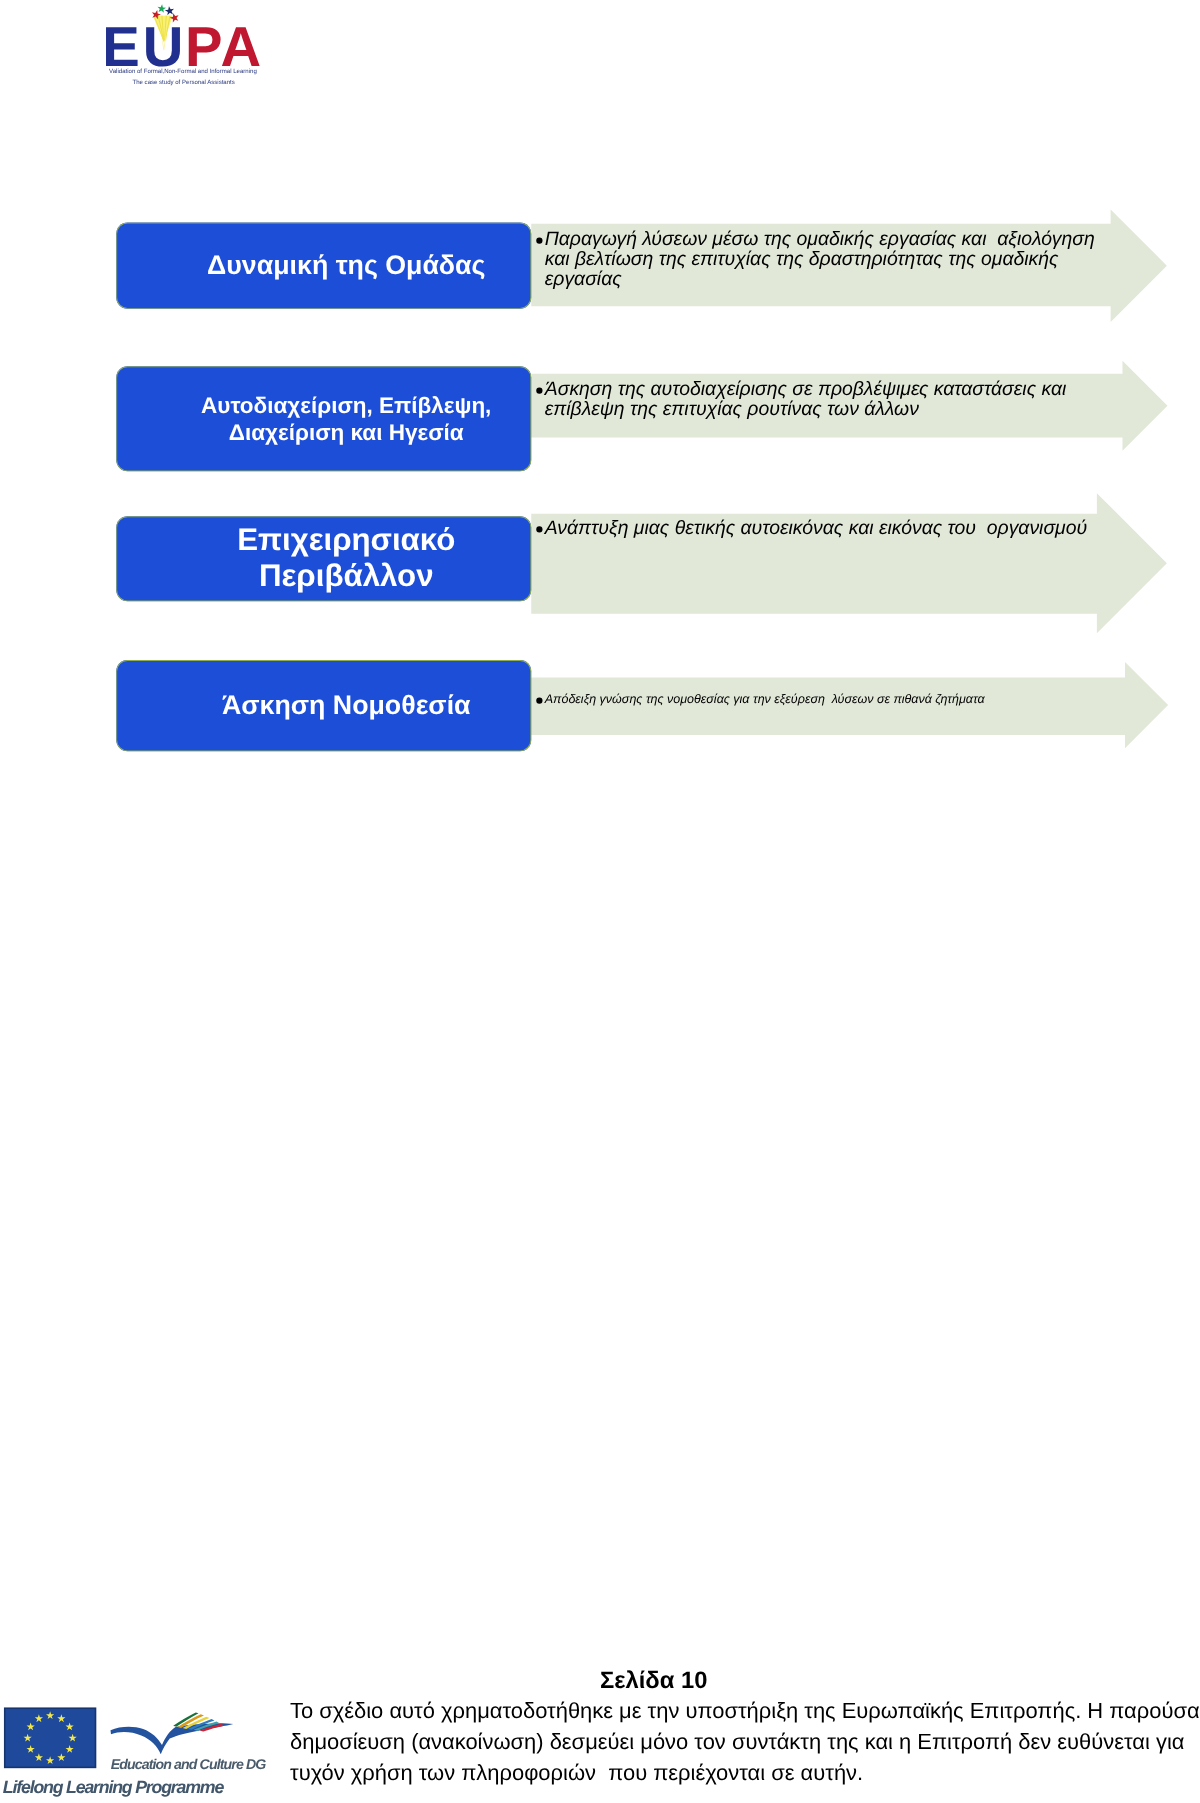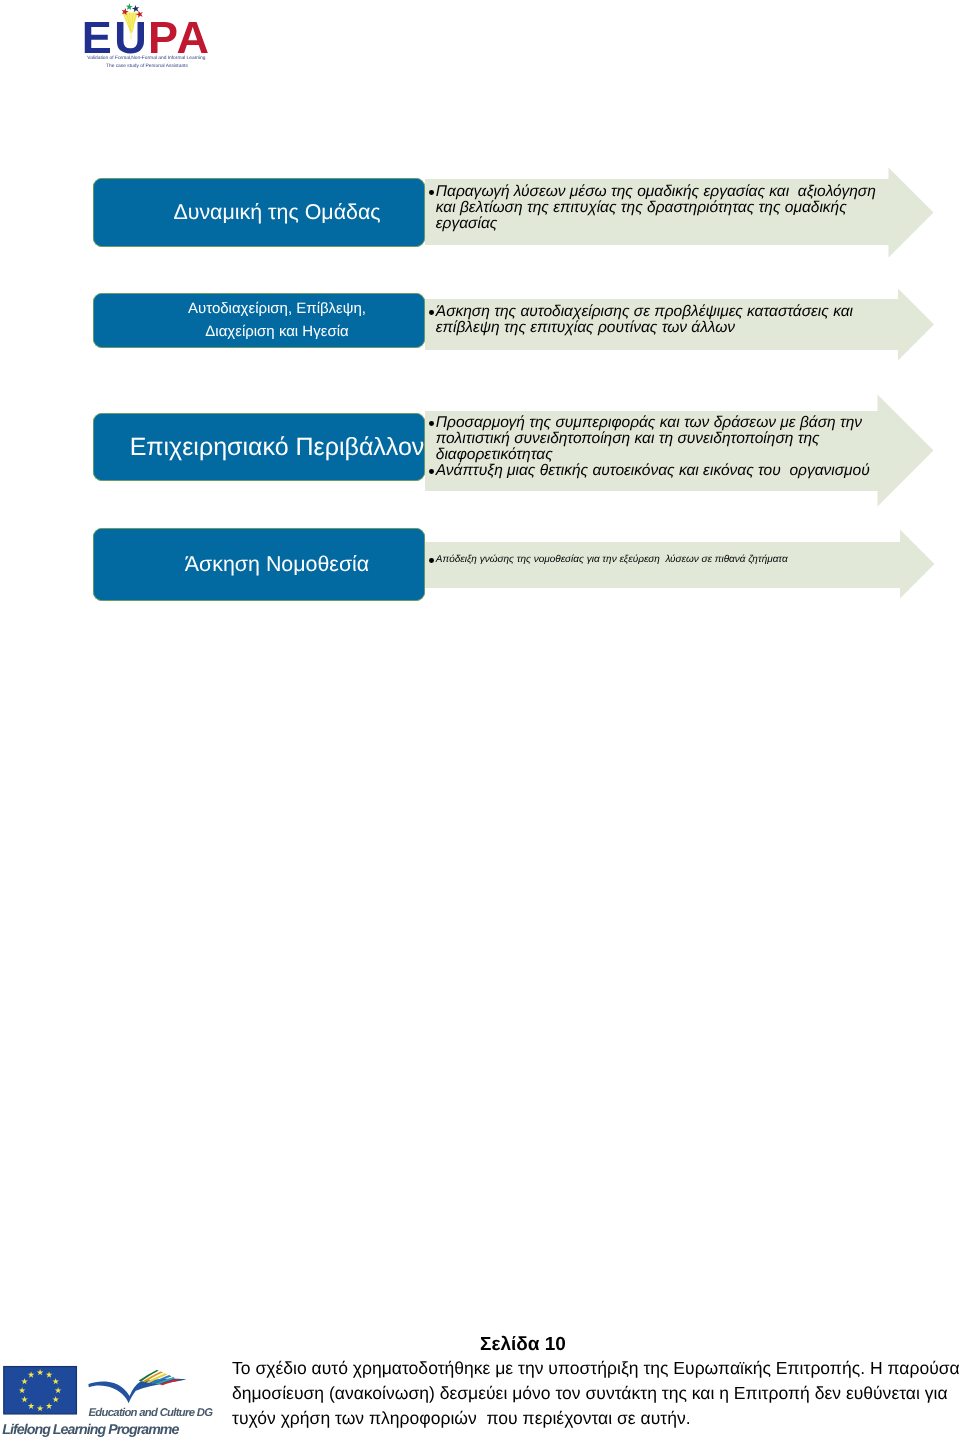--- a/index.html
+++ b/index.html
@@ -6,23 +6,23 @@
   html,body{margin:0;padding:0;background:#fff;}
   body{width:960px;height:1442px;position:relative;overflow:hidden;
        font-family:"Liberation Sans",sans-serif;-webkit-font-smoothing:antialiased;text-rendering:geometricPrecision;}
 
   
   #eupa-logo{position:absolute;left:84px;top:0px;width:150px;height:76px;}
 
   
   #diagram{position:absolute;left:0;top:0;width:960px;height:700px;}
   .arrow-svg{position:absolute;left:0;top:0;width:960px;height:700px;}
-  .gbox{position:absolute;box-sizing:border-box;color:#ffffff;background:#0369a1;border-radius:9px;box-shadow:inset 0 0 0 0.7px #8FAD4E;
+  .gbox{position:absolute;box-sizing:border-box;color:#ffffff;background:#1d4ed8;border-radius:9px;box-shadow:inset 0 0 0 0.7px #8FAD4E;
         display:flex;align-items:center;justify-content:center;text-align:center;
-        font-family:"Liberation Sans",sans-serif;font-weight:400;white-space:pre-line;padding-left:36px;}
+        font-family:"Liberation Sans",sans-serif;font-weight:700;white-space:pre-line;padding-left:36px;}
   .btext{position:absolute;color:#000000;font-family:"Liberation Sans",sans-serif;}
   .btext ul{margin:0;padding:0;list-style:none;font-style:italic;}
   .btext li{position:relative;padding-left:7px;white-space:pre-wrap;}
   .btext li:before{content:"";position:absolute;left:0.6px;top:6px;width:4.8px;height:4.8px;border-radius:50%;background:#000;}
 
   
   #footer{position:absolute;left:0;top:0;width:960px;height:1442px;}
   #page-label{position:absolute;left:480px;top:1334px;width:84px;white-space:nowrap;
               font-family:"Liberation Sans",sans-serif;font-size:19px;font-weight:bold;color:#000;}
   #disclaimer{position:absolute;left:232px;top:1356px;width:740px;
@@ -69,36 +69,35 @@
 
 <div class="gbox" style="left:93px;top:178px;width:332px;height:69px;font-size:21.4px;">
   <span>Δυναμική της Ομάδας</span>
 </div>
 <div class="btext" style="left:428.8px;top:184px;width:455px;font-size:15.52px;line-height:16.0px;">
   <ul>
     <li>Παραγωγή λύσεων μέσω της ομαδικής εργασίας και  αξιολόγηση και βελτίωση της επιτυχίας της δραστηριότητας της ομαδικής εργασίας</li>
   </ul>
 </div>
 
-<div class="gbox" style="left:93px;top:293px;width:332px;height:55px;font-size:15px;line-height:22.1px;">
+<div class="gbox" style="left:93px;top:293px;width:332px;height:84px;font-size:18px;line-height:22.1px;">
   <span>Αυτοδιαχείριση, Επίβλεψη,
 Διαχείριση και Ηγεσία</span>
 </div>
 <div class="btext" style="left:428.8px;top:304px;width:455px;font-size:15.52px;line-height:16.0px;">
   <ul>
     <li>Άσκηση της αυτοδιαχείρισης σε προβλέψιμες καταστάσεις και επίβλεψη της επιτυχίας ρουτίνας των άλλων</li>
   </ul>
 </div>
 
 <div class="gbox" style="left:93px;top:413px;width:332px;height:68px;font-size:25px;">
   <span>Επιχειρησιακό Περιβάλλον</span>
 </div>
 <div class="btext" style="left:428.8px;top:415px;width:455px;font-size:15.52px;line-height:16.0px;">
   <ul>
-    <li>Προσαρμογή της συμπεριφοράς και των δράσεων με βάση την πολιτιστική συνειδητοποίηση και τη συνειδητοποίηση της διαφορετικότητας</li>
     <li>Ανάπτυξη μιας θετικής αυτοεικόνας και εικόνας του  οργανισμού</li>
   </ul>
 </div>
 
 <div class="gbox" style="left:93px;top:528px;width:332px;height:73px;font-size:21.4px;">
   <span>Άσκηση Νομοθεσία</span>
 </div>
 <div class="btext" style="left:428.8px;top:552px;width:455px;font-size:10px;line-height:16.0px;">
   <ul>
     <li>Απόδειξη γνώσης της νομοθεσίας για την εξεύρεση  λύσεων σε πιθανά ζητήματα</li>

